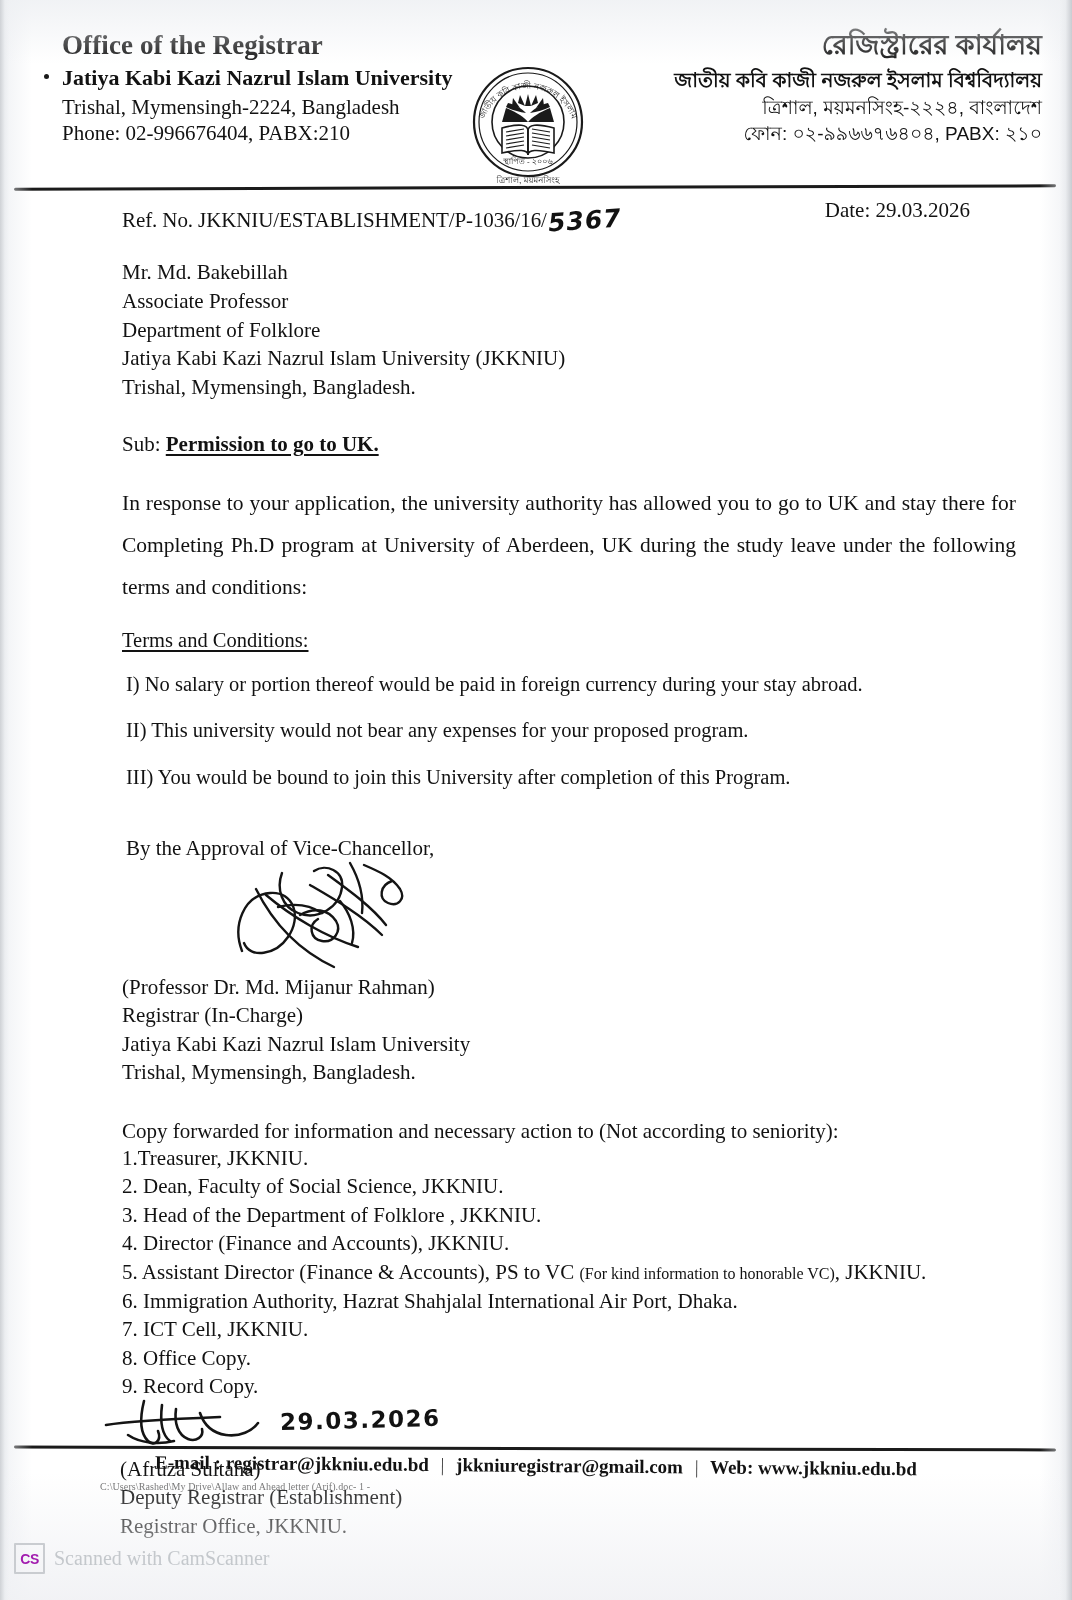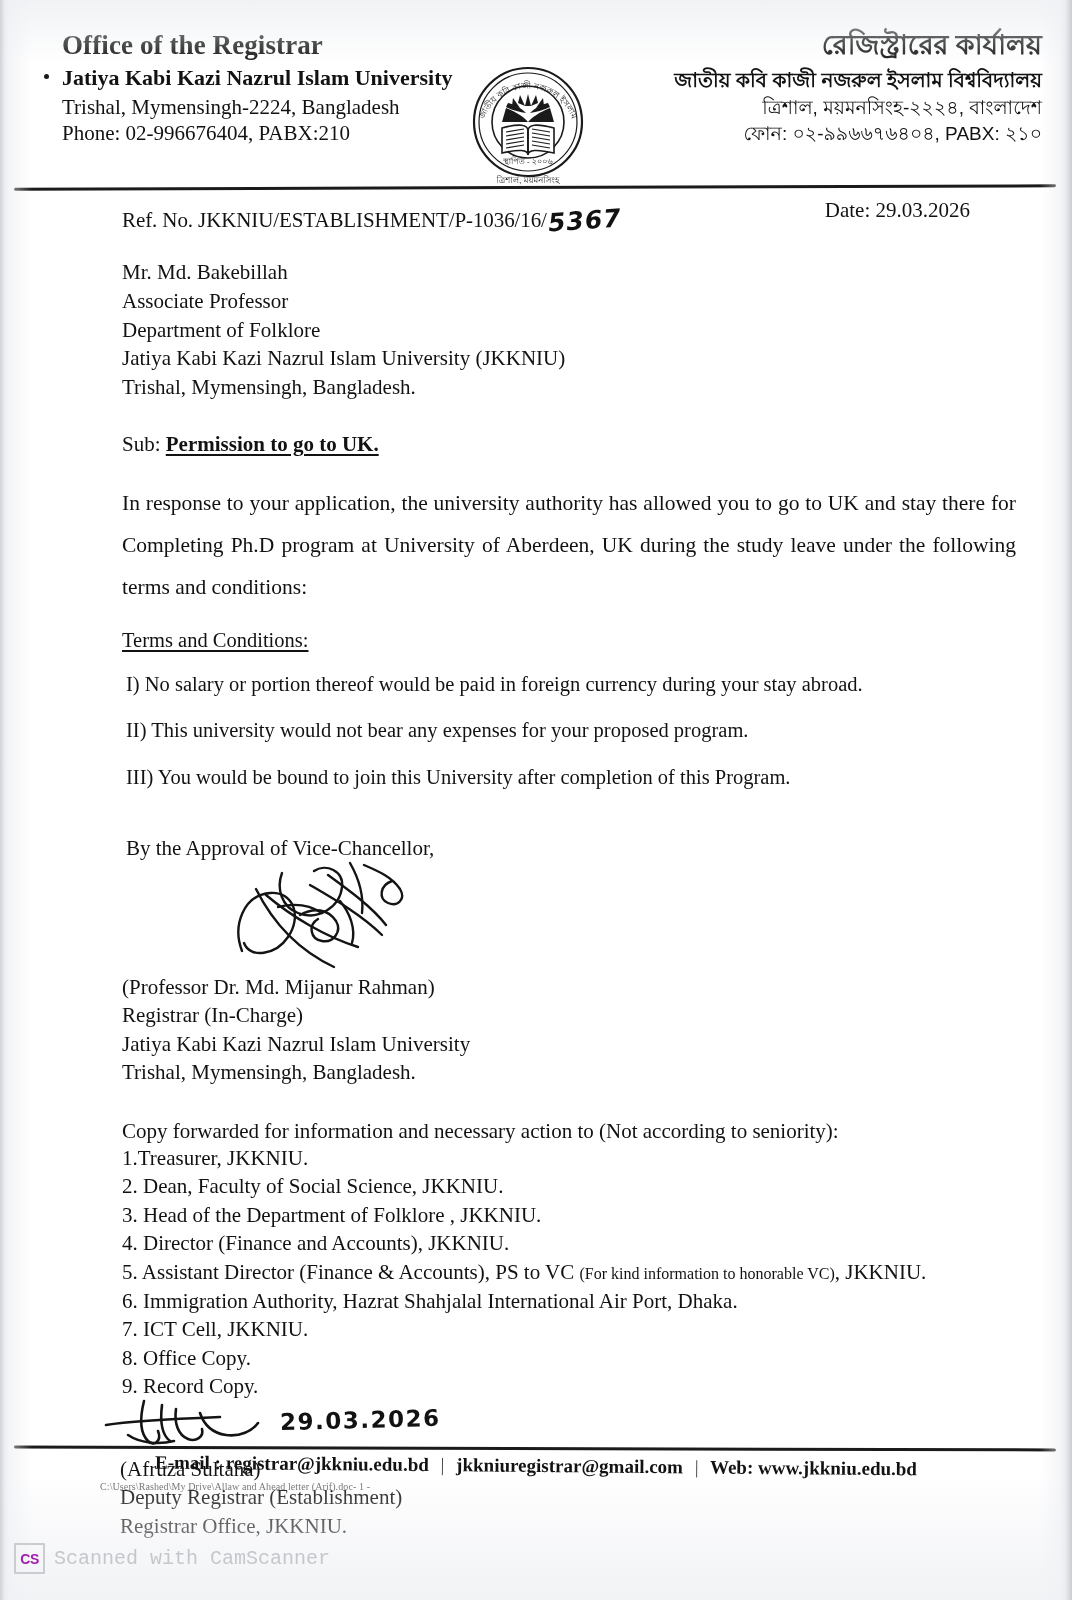--- a/index.html
+++ b/index.html
@@ -343,21 +343,21 @@
     color: #a21caf;
     font-family: "Liberation Sans", "DejaVu Sans", sans-serif;
     font-size: 14px;
     font-weight: bold;
     display: flex;
     align-items: center;
     justify-content: center;
     letter-spacing: -0.5px;
   }
   .cs-text {
-    font-family: Liberation Mono, monospace;
+    font-family: Liberation Serif, serif;
     font-size: 20px;
     color: #c4c8cc;
   }
 </style>
 </head>
 <body>
 
 <div class="page">
 
   <div class="letterhead">

